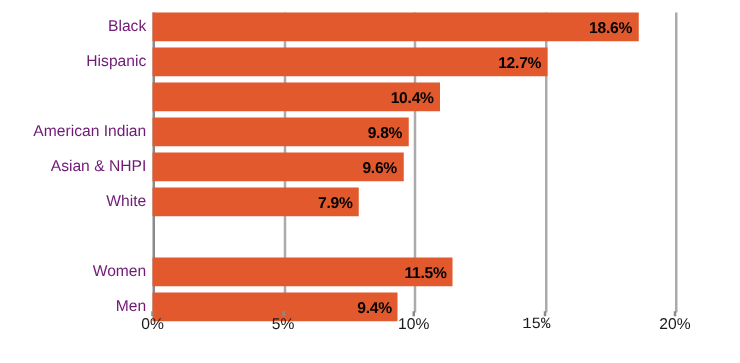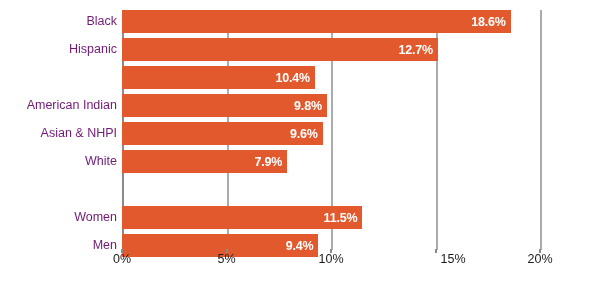--- a/index.html
+++ b/index.html
@@ -60,21 +60,21 @@
     top: 0;
     height: 23px;
     background: #e2592e;
     box-sizing: border-box;
   }
   .bar-value {
     position: absolute;
     right: 5px;
     top: 50%;
     transform: translateY(-50%);
-    color: #ffffff;
+    color: #000000;
     font-size: 12.5px;
     font-weight: bold;
     letter-spacing: -0.2px;
     white-space: nowrap;
     font-family: "Liberation Sans", sans-serif;
   }
 
   
   .cat-labels {
     position: absolute;
@@ -152,21 +152,21 @@
         </div>
       </div>
 
       <div class="bar-row" style="top:28px;">
         <div class="bar" style="width:316px;">
           <span class="bar-value">12.7%</span>
         </div>
       </div>
 
       <div class="bar-row" style="top:56px;">
-        <div class="bar" style="width:193px;text-align:center;">
+        <div class="bar" style="width:230px;text-align:center;">
           <span class="bar-value">10.4%</span>
         </div>
       </div>
 
       <div class="bar-row" style="top:84px;">
         <div class="bar" style="width:204.82px;">
           <span class="bar-value">9.8%</span>
         </div>
       </div>
 
@@ -200,17 +200,17 @@
   <div class="x-axis">
     <div class="tick-mark" style="left:0px;"></div>
     <div class="tick-mark" style="left:104.5px;"></div>
     <div class="tick-mark" style="left:209px;"></div>
     <div class="tick-mark" style="left:313.5px;"></div>
     <div class="tick-mark" style="left:418px;"></div>
 
     <div class="x-tick-label" style="left:0px;">0%</div>
     <div class="x-tick-label" style="left:104.5px;">5%</div>
     <div class="x-tick-label" style="left:209px;">10%</div>
-    <div class="x-tick-label" style="left:331px;">15%</div>
+    <div class="x-tick-label" style="left:307px;font-family:Liberation Mono, monospace;">15%</div>
     <div class="x-tick-label" style="left:418px;">20%</div>
   </div>
 
 </div>
 
 </body></html>

